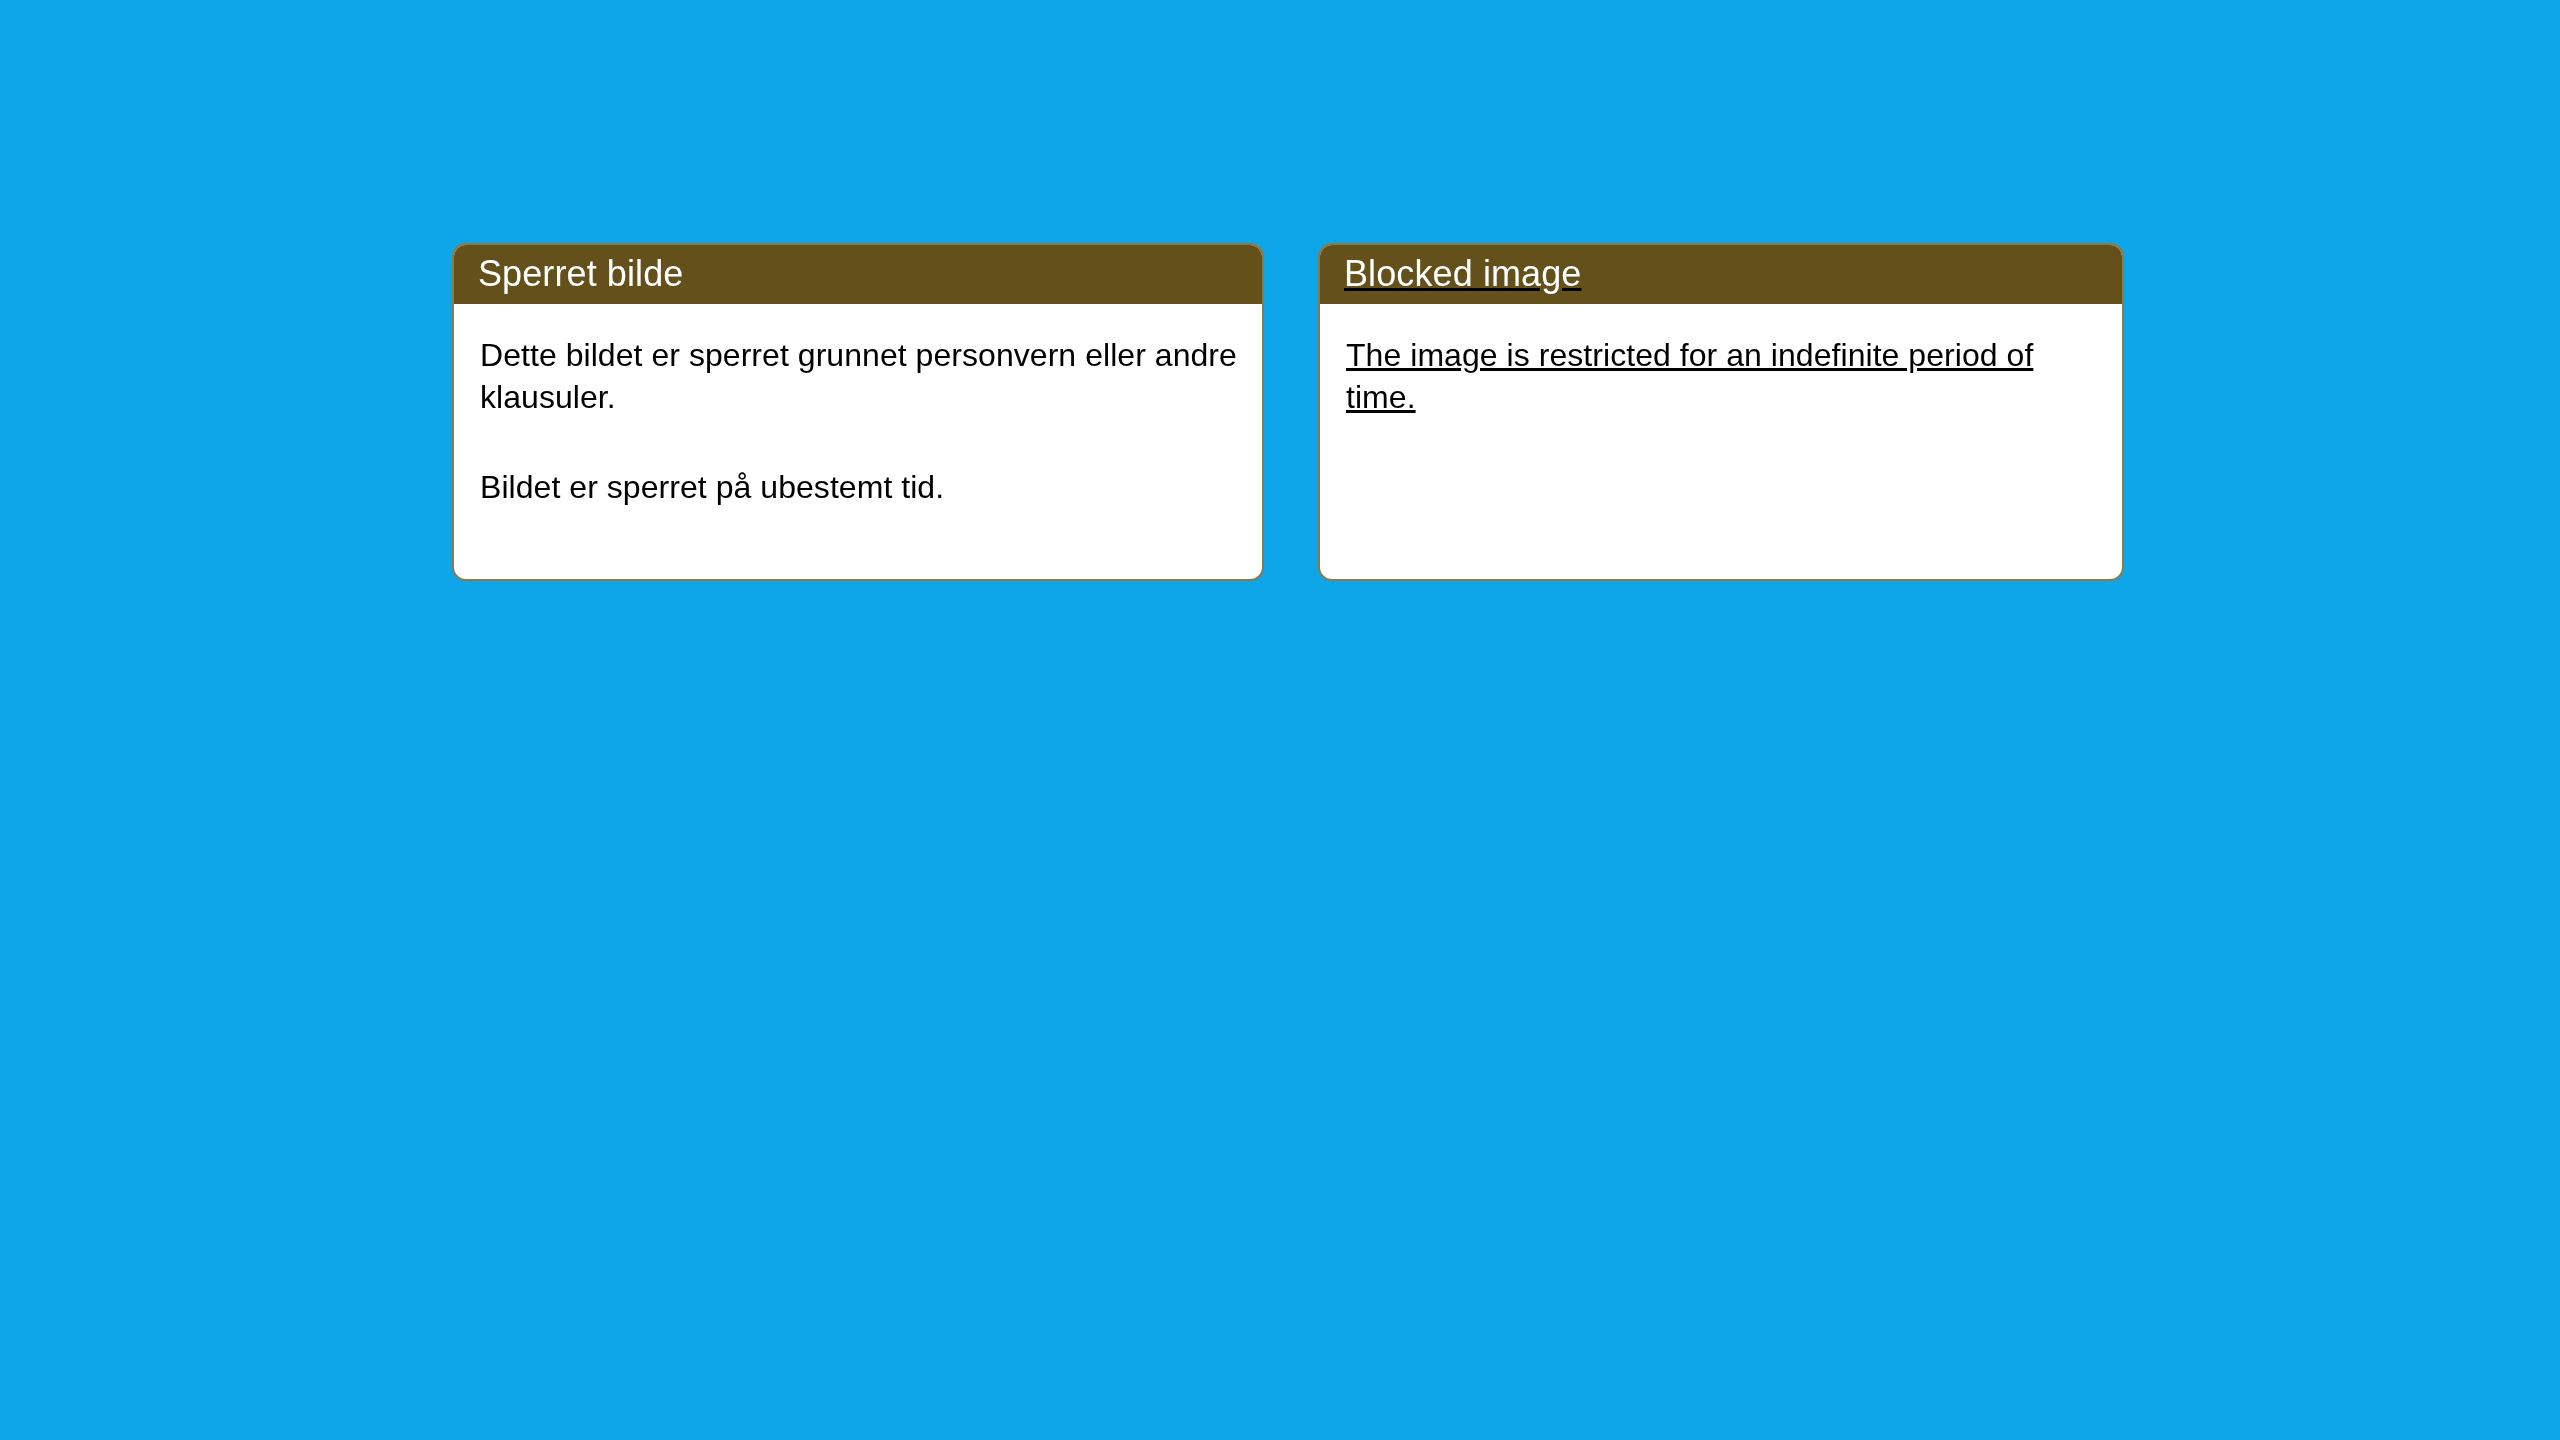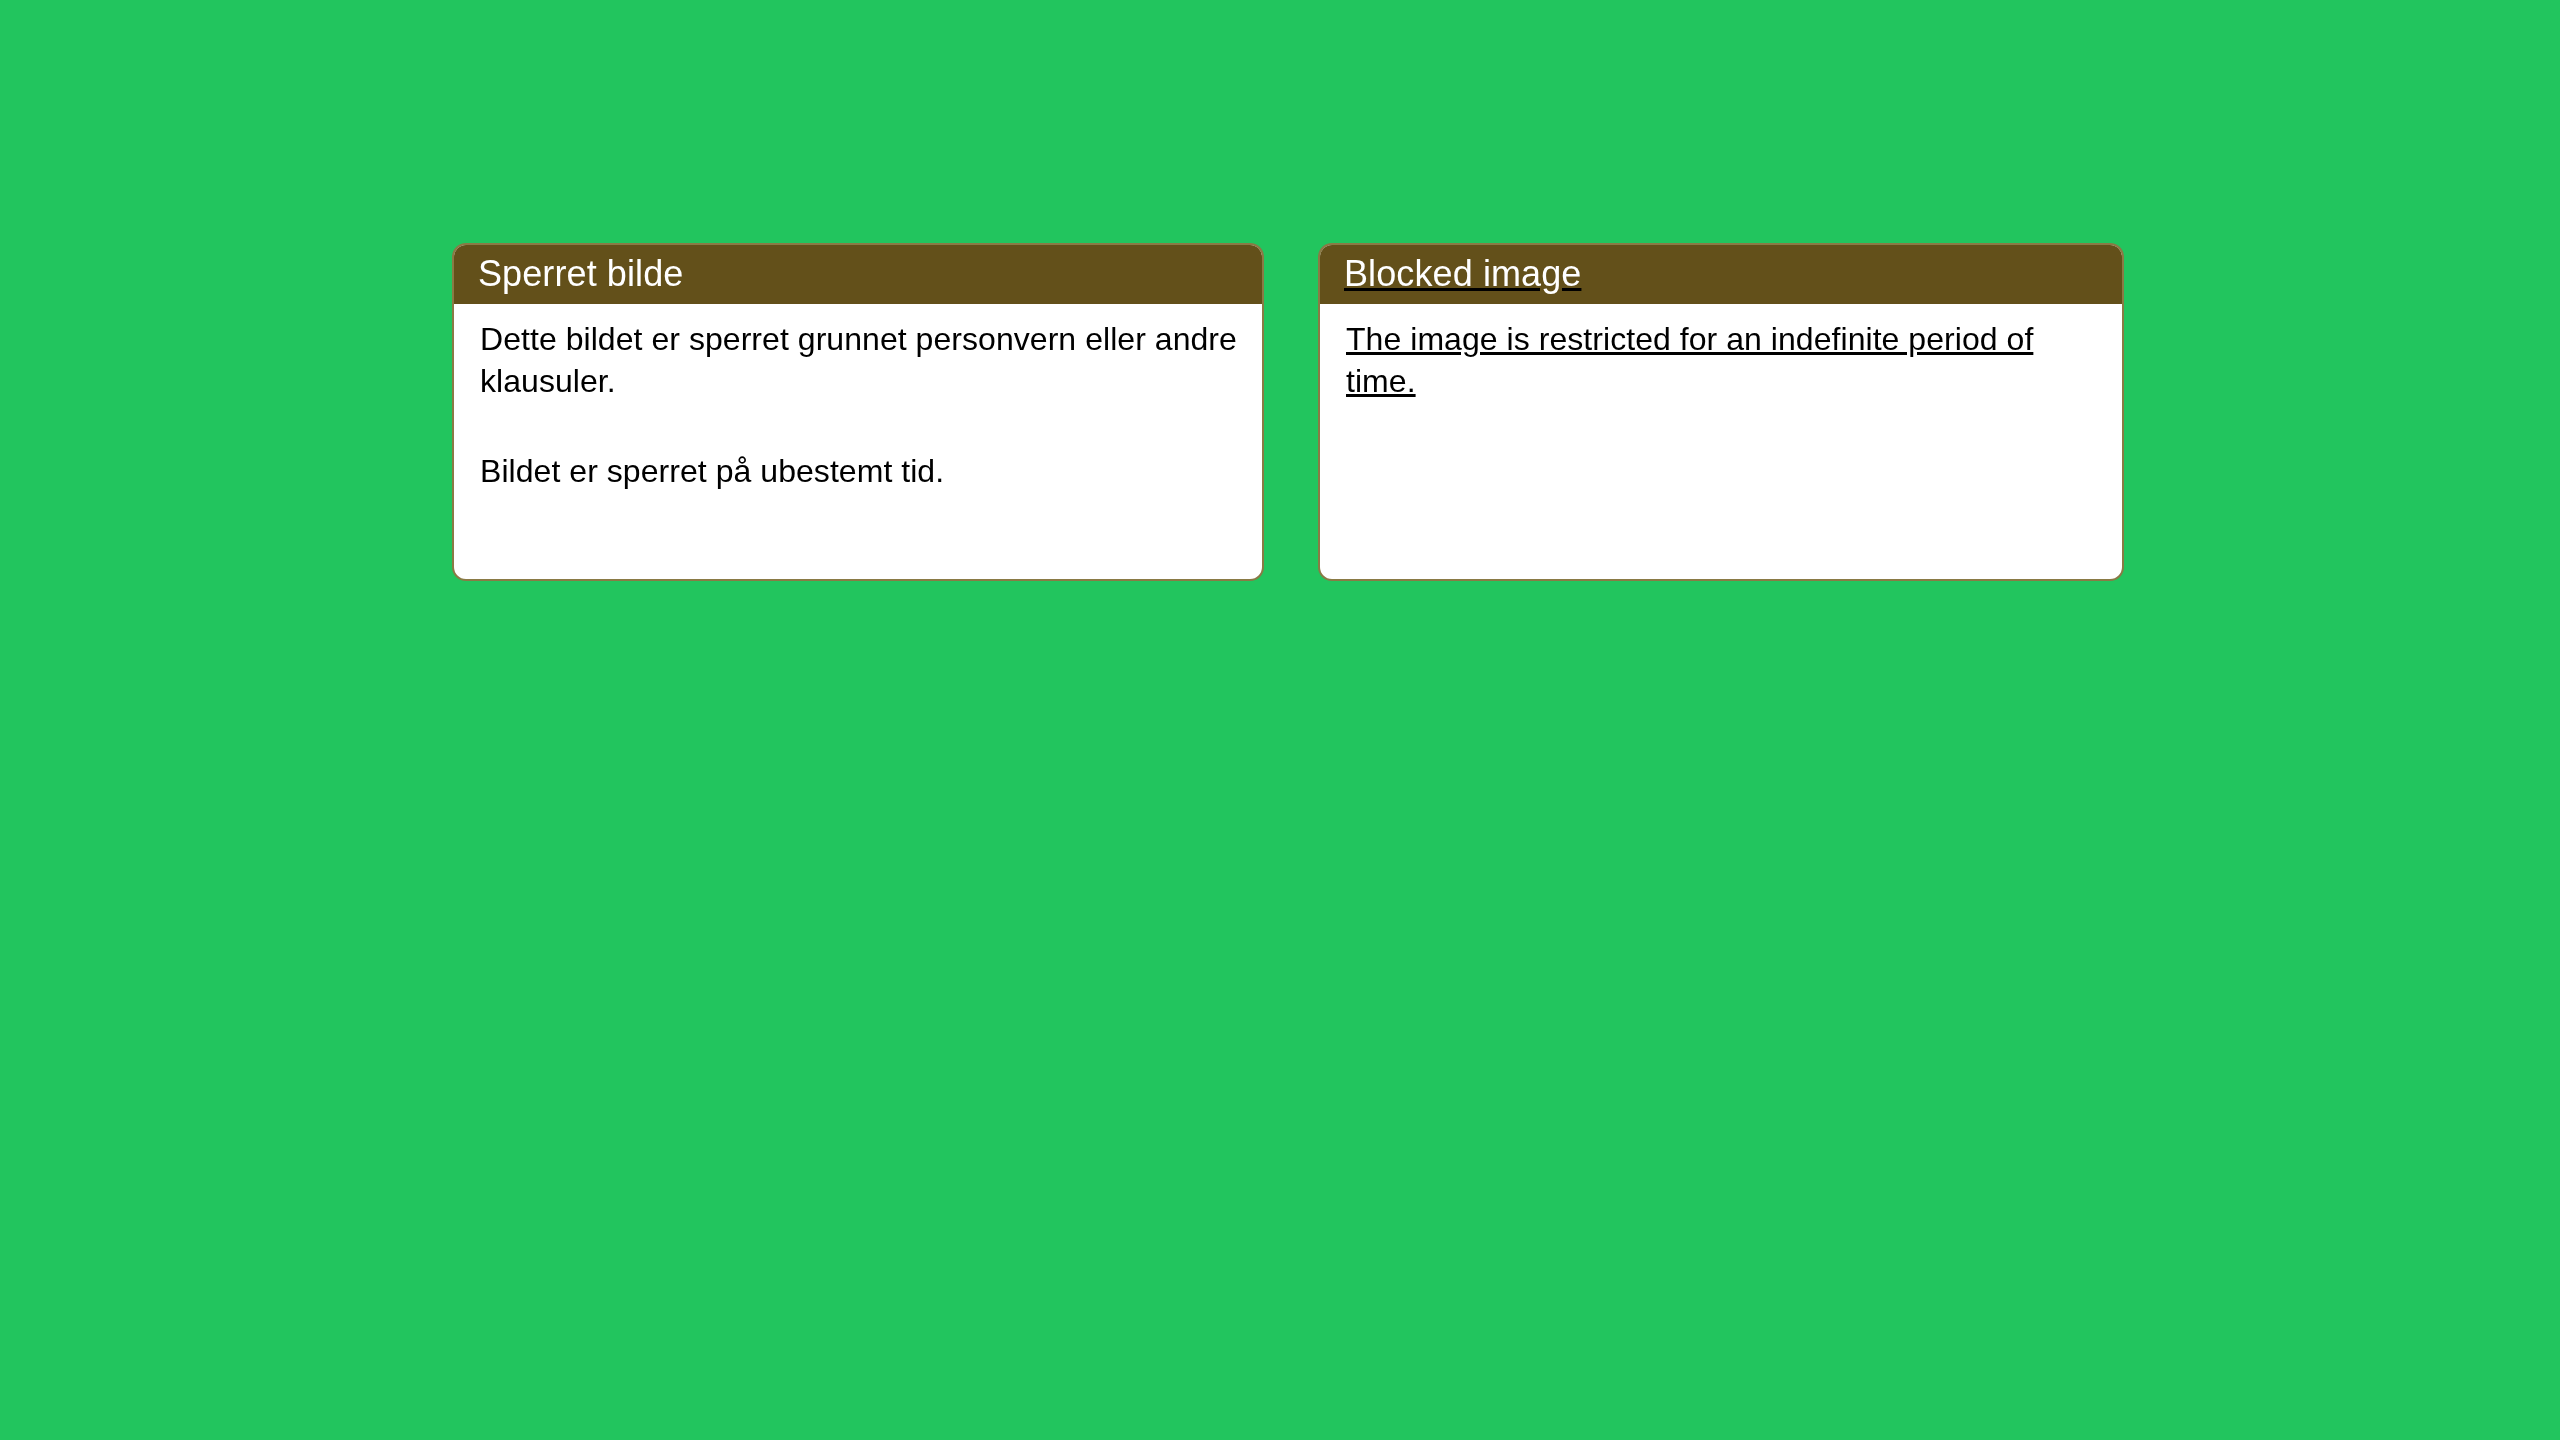--- a/index.html
+++ b/index.html
@@ -14,21 +14,21 @@
     overflow: hidden;
     font-family: "Liberation Sans", sans-serif;
     -webkit-font-smoothing: antialiased;
   }
 
   
   .canvas {
     position: relative;
     width: 2560px;
     height: 1440px;
-    background: #22c55e;
+    background: #0ea5e9;
   }
 
   
   .notice-card {
     position: absolute;
     box-sizing: border-box;
     background: #ffffff;
     border: 2px solid #8a7a45;
     border-radius: 14px;
     overflow: hidden;
@@ -65,21 +65,21 @@
     color: #ffffff;
     font-size: 36px;
     font-weight: 400;
     line-height: 1;
     letter-spacing: 0.1px;
     white-space: nowrap;
   }
 
   .notice-body {
     box-sizing: border-box;
-    padding: 14px 22px 0 26px;
+    padding: 30px 22px 0 26px;
   }
 
   .notice-paragraph {
     color: #000000;
     font-size: 32px;
     font-weight: 400;
     line-height: 1.32;
     margin: 0;
     letter-spacing: 0.05px;
   }

